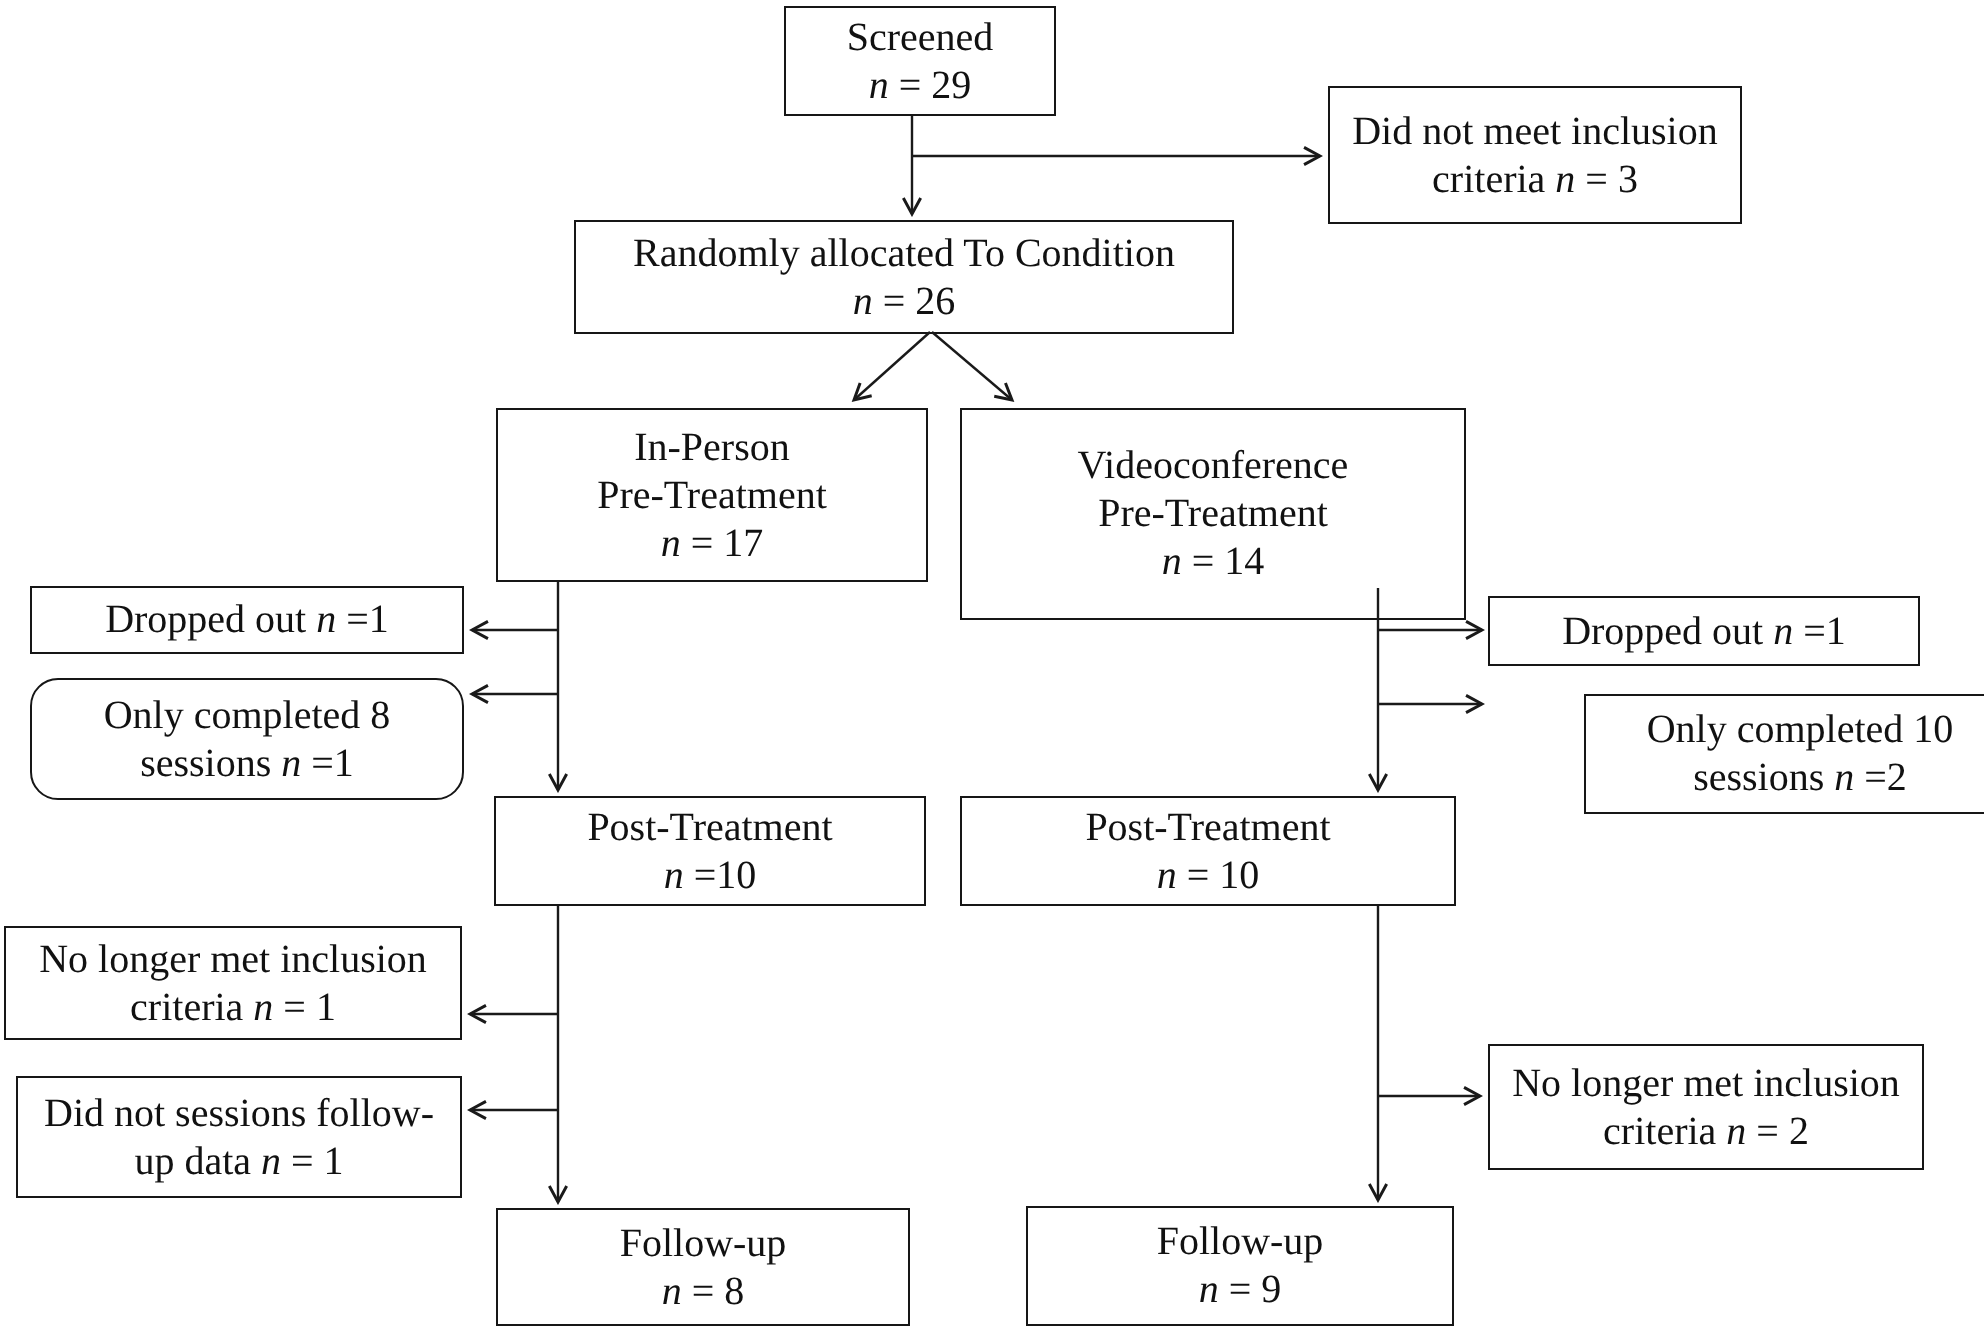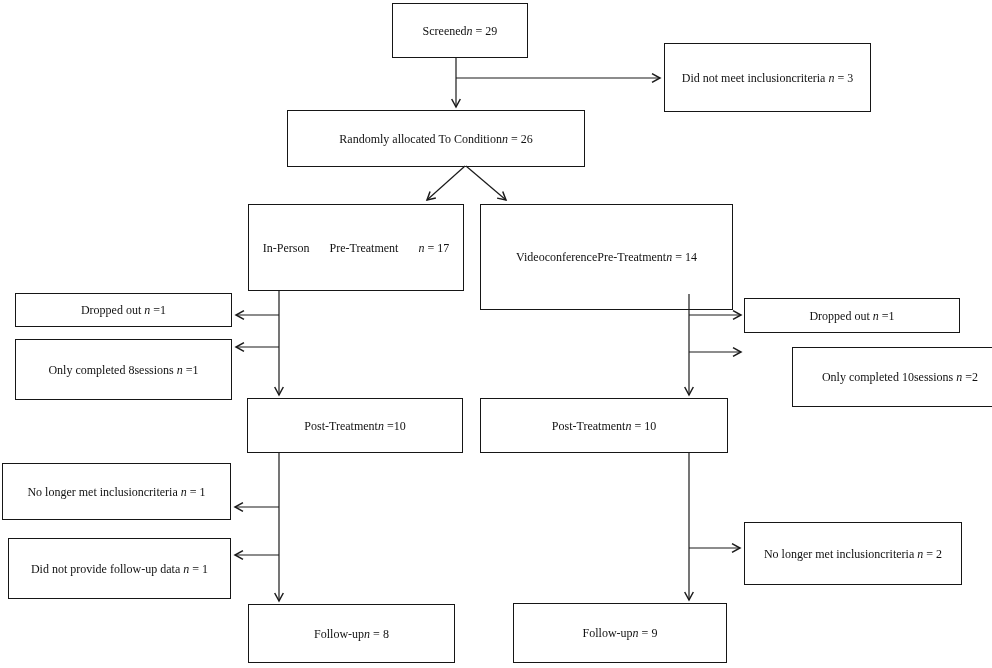--- a/index.html
+++ b/index.html
@@ -5,33 +5,33 @@
   html,body{margin:0;padding:0;background:#ffffff;}
   .canvas{
     position:relative;width:992px;height:668px;background:#ffffff;
     font-family:"Liberation Serif","DejaVu Serif",serif;
     color:#111111;overflow:hidden;
   }
   svg.connectors{position:absolute;left:0;top:0;width:992px;height:668px;z-index:2;pointer-events:none;}
   .box{
     position:absolute;box-sizing:border-box;background:#ffffff;
     border:1.5px solid #161616;z-index:1;
-    display:flex;flex-direction:row;justify-content:center;align-items:center;
-    text-align:center;font-size:12px;line-height:24px;white-space:nowrap;
+    display:flex;flex-direction:column;justify-content:center;align-items:center;
+    text-align:center;font-size:20px;line-height:24px;white-space:nowrap;
   }
   .box .line{display:block;}
   .it{font-style:italic;}
   
   #b-screened      {left:392px;top:3px;  width:136px;height:55px;}
   #b-did_not_meet  {left:664px;top:43px; width:207px;height:69px;}
-  #b-randomized    {left:287px;top:110px;width:298px;height:57px;}
-  #b-inperson_pre  {left:248px;top:204px;width:216px;height:87px;gap:20px;}
+  #b-randomized    {left:287px;top:110px;width:330px;height:57px;}
+  #b-inperson_pre  {left:248px;top:204px;width:216px;height:87px;}
   #b-video_pre     {left:480px;top:204px;width:253px;height:106px;}
   #b-dropped_left  {left:15px; top:293px;width:217px;height:34px;}
-  #b-only8_left    {left:15px; top:339px;width:217px;height:61px;}
+  #b-only8_left    {left:15px; top:339px;width:217px;height:61px;border-radius:14px;}
   #b-dropped_right {left:744px;top:298px;width:216px;height:35px;}
   #b-only10_right  {left:744px;top:347px;width:216px;height:60px;margin-left:48px;}
   #b-post_left     {left:247px;top:398px;width:216px;height:55px;}
   #b-post_right    {left:480px;top:398px;width:248px;height:55px;}
   #b-nolonger_left {left:2px;  top:463px;width:229px;height:57px;}
   #b-nofollow_left {left:8px;  top:538px;width:223px;height:61px;}
   #b-nolonger_right{left:744px;top:522px;width:218px;height:63px;}
   #b-followup_left {left:248px;top:604px;width:207px;height:59px;}
   #b-followup_right{left:513px;top:603px;width:214px;height:60px;}
 </style>
@@ -107,21 +107,21 @@
     </div>
   <div class="box" id="b-post_right">
       <div class="line"><span>Post-Treatment</span></div>
       <div class="line"><span class="it">n</span><span> = 10</span></div>
     </div>
   <div class="box" id="b-nolonger_left">
       <div class="line"><span>No longer met inclusion</span></div>
       <div class="line"><span>criteria </span><span class="it">n</span><span> = 1</span></div>
     </div>
   <div class="box" id="b-nofollow_left">
-      <div class="line"><span>Did not provide follow-</span></div>
+      <div class="line"><span>Did not sessions follow-</span></div>
       <div class="line"><span>up data </span><span class="it">n</span><span> = 1</span></div>
     </div>
   <div class="box" id="b-nolonger_right">
       <div class="line"><span>No longer met inclusion</span></div>
       <div class="line"><span>criteria </span><span class="it">n</span><span> = 2</span></div>
     </div>
   <div class="box" id="b-followup_left">
       <div class="line"><span>Follow-up</span></div>
       <div class="line"><span class="it">n</span><span> = 8</span></div>
     </div>

